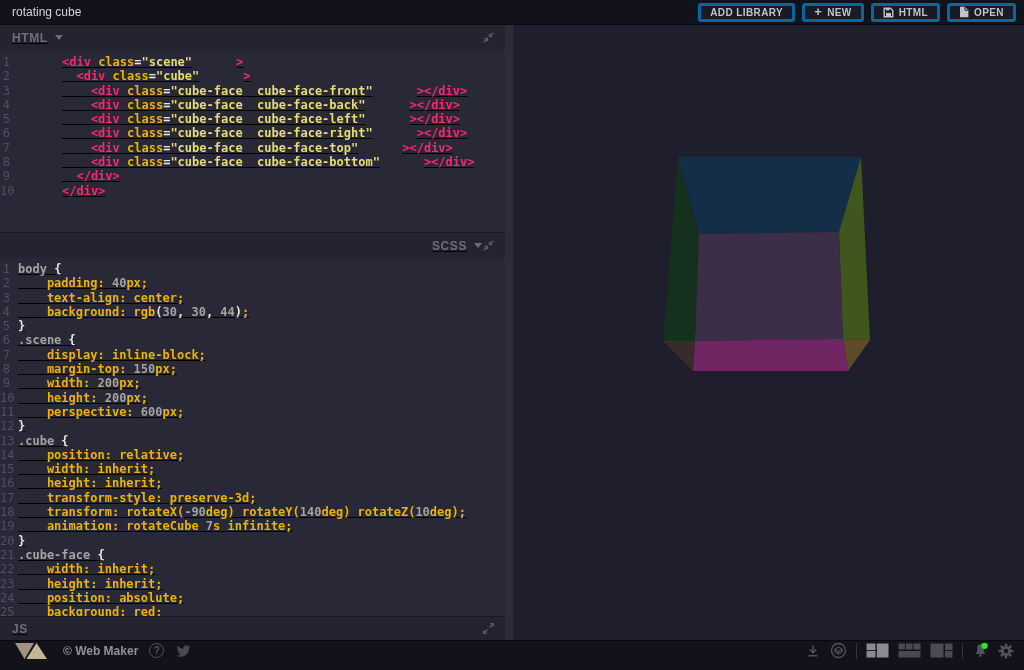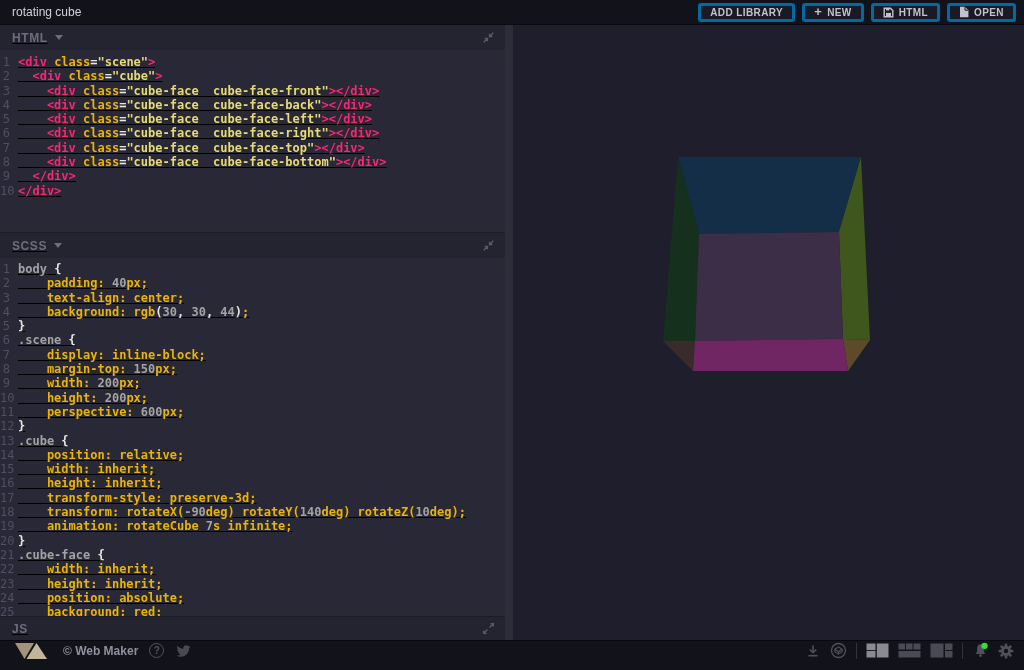--- a/index.html
+++ b/index.html
@@ -17,36 +17,36 @@
   .btn svg { display:block; }
   .plus { font-size:13px; font-weight:bold; line-height:1; margin-top:-1px; }
 
   
   .main { display:flex; height:615px;text-decoration:underline; }
   .editors { width:505px; display:flex; flex-direction:column; background:#292836; }
   .pane-header { display:flex; align-items:center; justify-content:space-between;
                  padding:0 10px 0 12px; background:#242330; border-top:1px solid #1b1a24;
                  cursor:pointer; }
   .ph-html { height:25px; border-top:none; }
-  .ph-scss { height:26px; }
+  .ph-scss { height:26px;justify-content:flex-end; }
   .ph-js   { height:24px; }
   .pane-label { color:#6e6d7e; font-weight:bold; font-size:12px; letter-spacing:.6px;
                 display:flex; align-items:center; gap:7px; }
   .caret { width:0; height:0; border-left:4px solid transparent; border-right:4px solid transparent;
            border-top:5px solid #6e6d7e; display:inline-block; }
   .pane-icon { color:#5a5a6a; display:flex; }
 
   .code { overflow:hidden; white-space:pre;
           font-family:"DejaVu Sans Mono","Liberation Mono",monospace;
           font-size:12px; line-height:14.3px; font-weight:bold; cursor:text; }
   .code-html { height:182px; padding-top:5px; }
   .code-scss { height:358px; padding-top:4px; }
   .ln { display:inline-block; width:18px; padding-right:8px; text-align:right;
         color:#504f63; font-weight:normal; }
-  .tk-pk { color:#f92672; }
+  .tk-pk { color:#f92672;margin-left:44px; }
   .tk-gr { color:#eab308; }
   .tk-yl { color:#e6db74; }
   .tk-pu { color:#a3a3a3; }
   .tk-wh { color:#e8e8e2; }
 
   .splitter { width:8px; background:#2d2c39; cursor:col-resize; }
   .preview { flex:1; background:#1e1e2c; position:relative; }
   .preview svg { position:absolute; left:0; top:0; }
 
   

